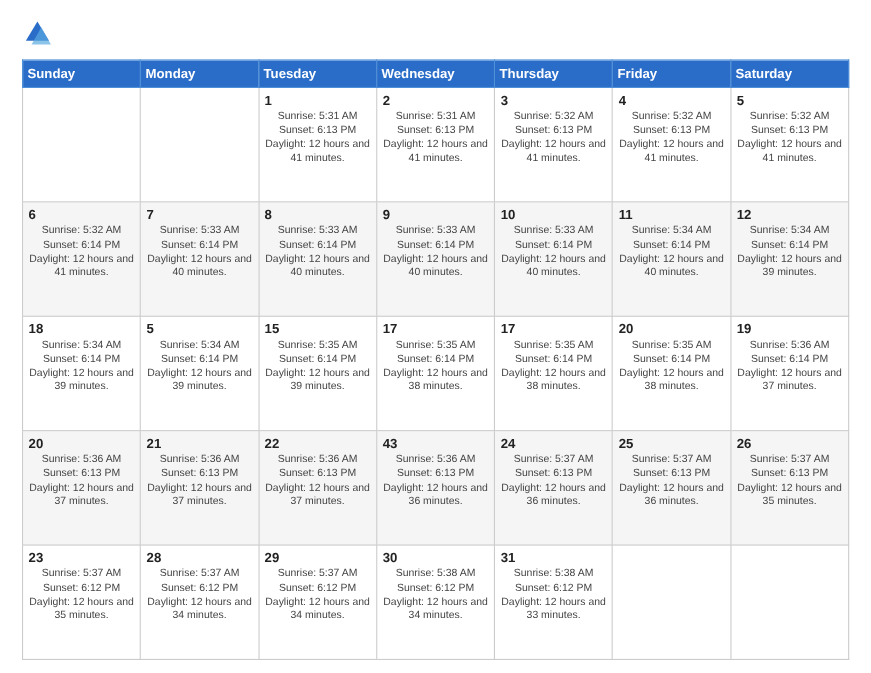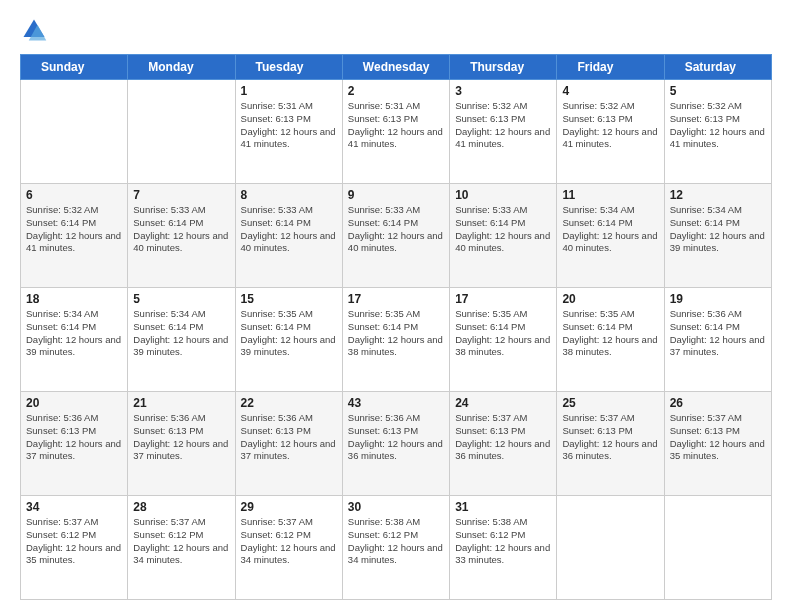--- a/index.html
+++ b/index.html
@@ -57,21 +57,21 @@
       border: 1px solid #ccc;
       border-collapse: collapse;
       width: 100%;
       table-layout: fixed;
     }
     .calendar thead tr th {
       background-color: #2a6dc9;
       color: #fff;
       font-size: 12px;
       font-weight: bold;
-      padding: 5px 20px;
+      padding: 5px 4px;
       text-align: left;
       border: 1px solid #5090d8;
     }
     .calendar tbody tr td {
       border: 1px solid #ccc;
       vertical-align: top;
       padding: 4px 5px;
       font-size: 10px;
       color: #333;
       height: 88px;
@@ -83,20 +83,21 @@
     .day-number {
       font-size: 12px;
       font-weight: bold;
       color: #222;
       margin-bottom: 2px;
     }
     .day-info {
       font-size: 9.5px;
       color: #444;
       line-height: 1.35;
+      text-align: center;
     }
     .empty-cell {
       background: #fff !important;
     }
   </style>
 </head>
 <body>
 
 <div class="page">
   <div class="header">
@@ -290,21 +291,21 @@
           </td>
           <td>
             <div class="day-number">26</div>
             <div class="day-info" style="white-space: pre-line;">Sunrise: 5:37 AM
 Sunset: 6:13 PM
 Daylight: 12 hours and 35 minutes.</div>
           </td>
         </tr>
         <tr>
           <td>
-            <div class="day-number">34</div>
+            <div class="day-number">23</div>
             <div class="day-info" style="white-space: pre-line;">Sunrise: 5:37 AM
 Sunset: 6:12 PM
 Daylight: 12 hours and 35 minutes.</div>
           </td>
           <td>
             <div class="day-number">28</div>
             <div class="day-info" style="white-space: pre-line;">Sunrise: 5:37 AM
 Sunset: 6:12 PM
 Daylight: 12 hours and 34 minutes.</div>
           </td>

